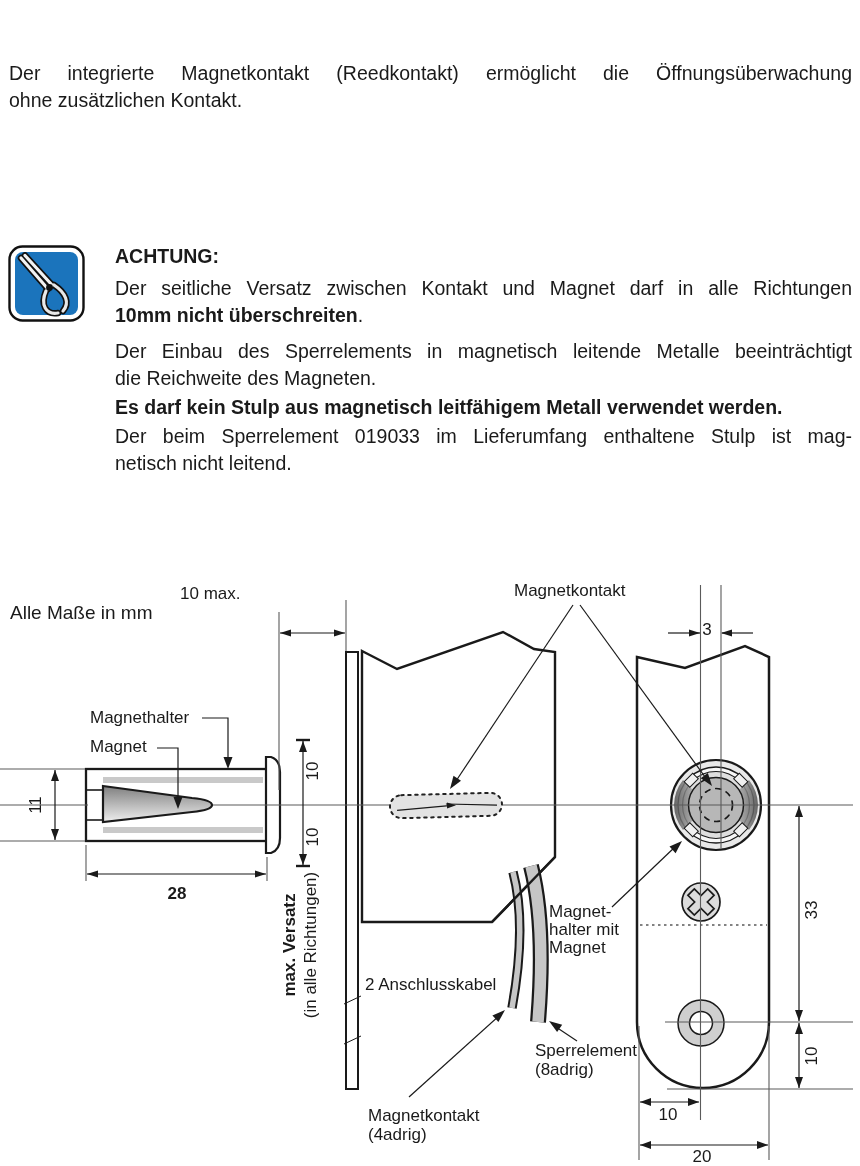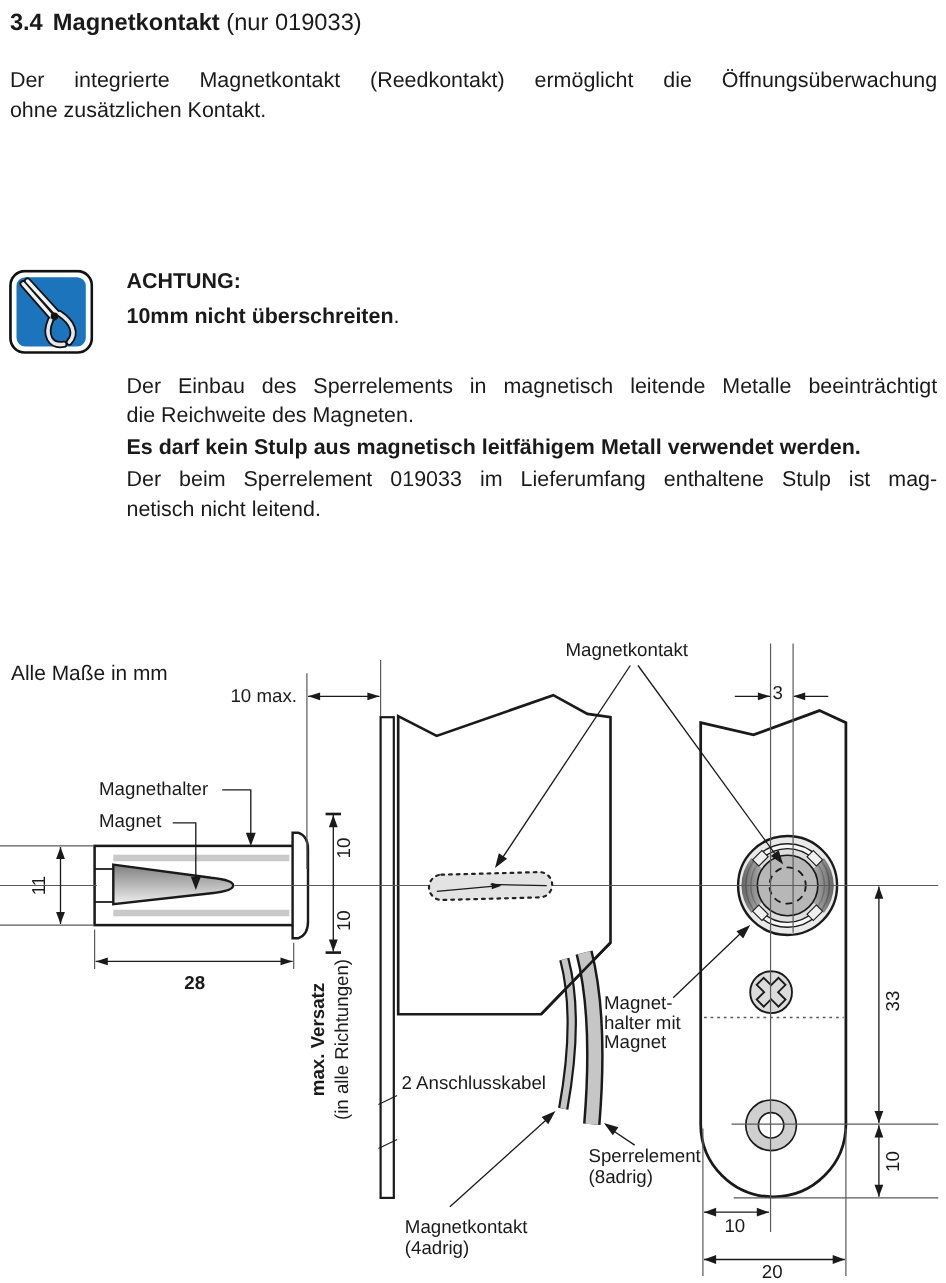--- a/index.html
+++ b/index.html
@@ -26,23 +26,20 @@
   .versatz{position:absolute;left:215px;top:924px;width:170px;height:42px;transform:rotate(-90deg);
            text-align:center;font-size:17px;line-height:21px;z-index:3;}
   svg{display:block;}
   #drawing{position:absolute;left:0;top:0;z-index:2;pointer-events:none;}
 </style>
 </head>
 <body>
 
 <div id="page">
 
-  <div class="abs heading">
-    <span class="num">3.4</span><span>Magnetkontakt</span>&nbsp;<span class="suffix">(nur 019033)</span>
-  </div>
 
   <div class="abs para" style="top:60px;">
     <div class="jline">Der integrierte Magnetkontakt (Reedkontakt) ermöglicht die Öffnungsüberwachung</div>
     <div class="lline">ohne zusätzlichen Kontakt.</div>
   </div>
 
   <div class="abs att-icon">
     <svg width="77" height="77" viewBox="0 0 77 77">
       <rect x="1.5" y="1.5" width="74" height="74" rx="13" fill="#ffffff" stroke="#111" stroke-width="2.4"></rect>
       <rect x="7" y="7" width="63" height="63" rx="8" fill="#1b74bc"></rect>
@@ -55,20 +52,21 @@
         <path d="M17,10.5 L44,40" stroke="#f2f2f2" stroke-width="3.2"></path>
         <path d="M38,46 C32,60 38,70 50,68" stroke="#e8e8e8" stroke-width="3.2"></path>
         <path d="M46,40 C58,48 62,58 55,66" stroke="#e8e8e8" stroke-width="3.2"></path>
         <circle cx="41.5" cy="42.5" r="3.4" fill="#111" stroke="none"></circle>
       </g>
     </svg>
   </div>
 
   <div class="abs note-text b" style="top:243px;">ACHTUNG:</div>
   <div class="abs note-text" style="top:275px;">
+    <div class="jline">Der seitliche Versatz zwischen Kontakt und Magnet darf in alle Richtungen</div>
     <div class="lline"><span class="b">10mm nicht überschreiten</span><span>.</span></div>
   </div>
   <div class="abs note-text" style="top:338px;">
     <div class="jline">Der Einbau des Sperrelements in magnetisch leitende Metalle beeinträchtigt</div>
     <div class="lline">die Reichweite des Magneten.</div>
   </div>
   <div class="abs note-text b" style="top:394px;">Es darf kein Stulp aus magnetisch leitfähigem Metall verwendet werden.</div>
   <div class="abs note-text" style="top:423px;">
     <div class="jline">Der beim Sperrelement 019033 im Lieferumfang enthaltene Stulp ist mag-</div>
     <div class="lline">netisch nicht leitend.</div>
@@ -221,21 +219,21 @@
     <g transform="rotate(-1.5 446 806)">
       <rect x="390" y="794" width="112" height="23" rx="11.5" fill="#e3e3e3" stroke="#222" stroke-width="2" stroke-dasharray="2.5,4.5" stroke-linecap="round"></rect>
       <line x1="397" y1="809" x2="452" y2="805.5" stroke="#1a1a1a" stroke-width="1.2"></line>
       <line x1="446" y1="804" x2="497" y2="806.5" stroke="#1a1a1a" stroke-width="1.2"></line>
       <polygon points="456,805.5 447,802.5 447,808.5" fill="#1a1a1a"></polygon>
     </g>
   </svg>
 
   <div class="lbl" style="left:10px;top:579px;font-size:19px;margin-top:24px;">Alle Maße in mm</div>
 
-  <div class="dimlbl" style="left:180px;top:623px;width:90px;text-align:right;">10 max.</div>
+  <div class="dimlbl" style="left:180px;top:584px;width:90px;">10 max.</div>
 
   <div class="lbl" style="left:90px;top:708px;">Magnethalter</div>
   <div class="lbl" style="left:90px;top:737px;">Magnet</div>
 
   <div class="vdim" style="left:16px;top:796px;">11</div>
   <div class="vdim" style="left:293px;top:762px;">10</div>
   <div class="vdim" style="left:293px;top:828px;">10</div>
 
   <div class="dimlbl ctr" style="left:147px;top:884px;width:60px;font-weight:bold;">28</div>
 

